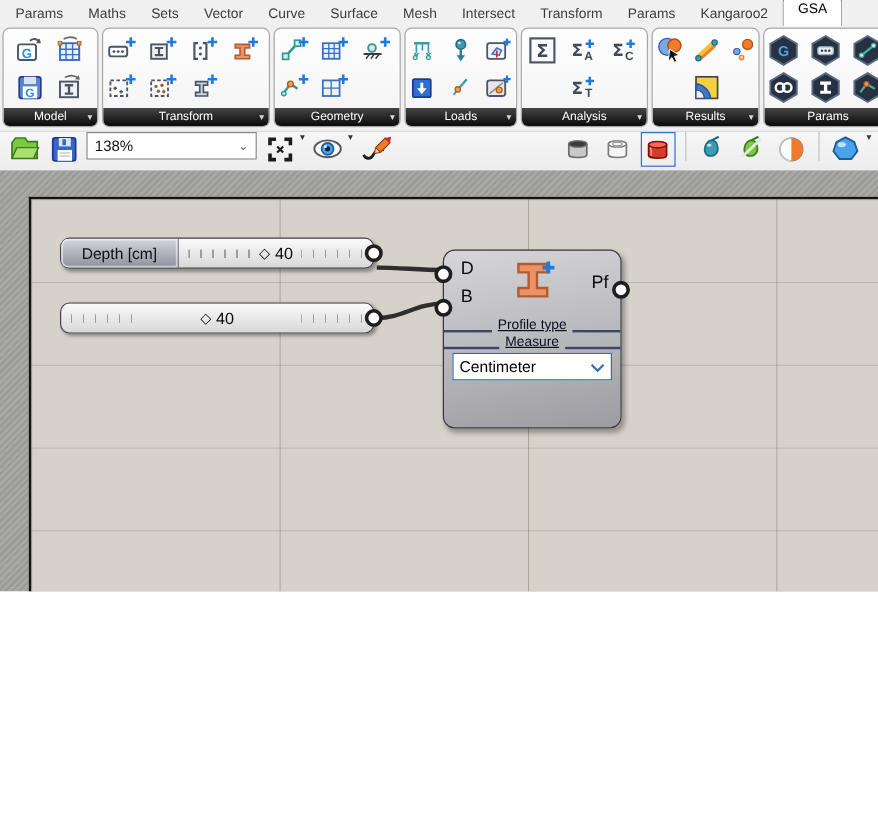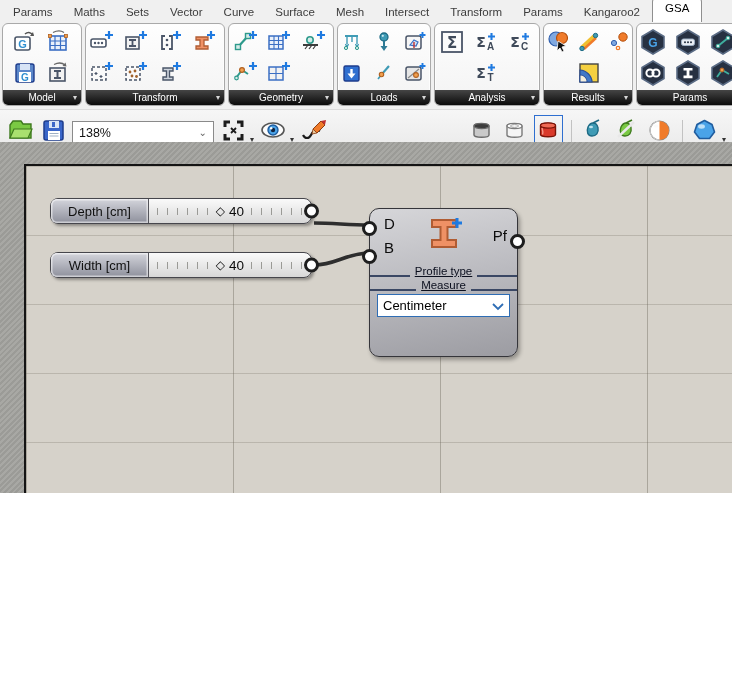--- a/index.html
+++ b/index.html
@@ -18,21 +18,21 @@
          box-shadow:inset 0 0 0 1px #fdfdfd;display:flex;flex-direction:column;overflow:hidden;flex:0 0 auto;}
   .picons{flex:1;display:grid;align-items:center;justify-content:center;column-gap:3px;row-gap:0px;padding:2px 2px;}
   .plabel{height:15px;background:linear-gradient(#454545,#0a0a0a);color:#fff;font-size:10px;
           display:flex;align-items:center;justify-content:center;position:relative;cursor:default;text-align:center;}
   .plabel .arr{position:absolute;right:4px;font-size:8px;color:#d8d8d8;}
   .icw{width:28px;height:28px;display:flex;align-items:center;justify-content:center;}
   .icw svg{display:block;}
 
   
   .ctoolbar{height:34px;background:linear-gradient(#f6f6f6,#ececec);border-top:1px solid #dcdcdc;
-            border-bottom:1px solid #8f8f8f;display:flex;align-items:flex-end;padding:0 6px;gap:5px;}
+            border-bottom:1px solid #8f8f8f;display:flex;align-items:flex-start;padding:0 6px;gap:5px;}
   .zoomcombo{width:142px;height:23px;background:#fff;border:1px solid #8a8a8a;display:flex;align-items:center;
              font-size:12.5px;color:#111;padding-left:6px;box-sizing:border-box;}
   .zoomcombo .carr{margin-left:auto;padding-right:6px;color:#666;font-size:10px;}
   .ddarr{font-size:8px;color:#333;margin-left:-2px;}
   .vsep{width:1px;height:24px;background:#c2c2c2;margin:0 3px;}
   .selbox{border:1.5px solid #2f6fd0;display:flex;align-items:center;justify-content:center;width:29px;height:29px;box-sizing:border-box;}
   .spacer{flex:1;}
 
   
   .canvas{position:absolute;left:0;top:142px;width:732px;height:543px;overflow:hidden;
@@ -558,21 +558,20 @@
         <div class="ticks ticksR"></div>
         <div class="sval">
           <span class="dia">◇</span>
           <span>40</span>
         </div>
         <span class="nub outnub"></span>
       </div>
     </div>
 
     <div class="slider" style="left:50px;top:110px;">
-      <div class="slabel">Width [cm]</div>
       <div class="strack">
         <div class="ticks ticksL"></div>
         <div class="ticks ticksR"></div>
         <div class="sval">
           <span class="dia">◇</span>
           <span>40</span>
         </div>
         <span class="nub outnub"></span>
       </div>
     </div>

